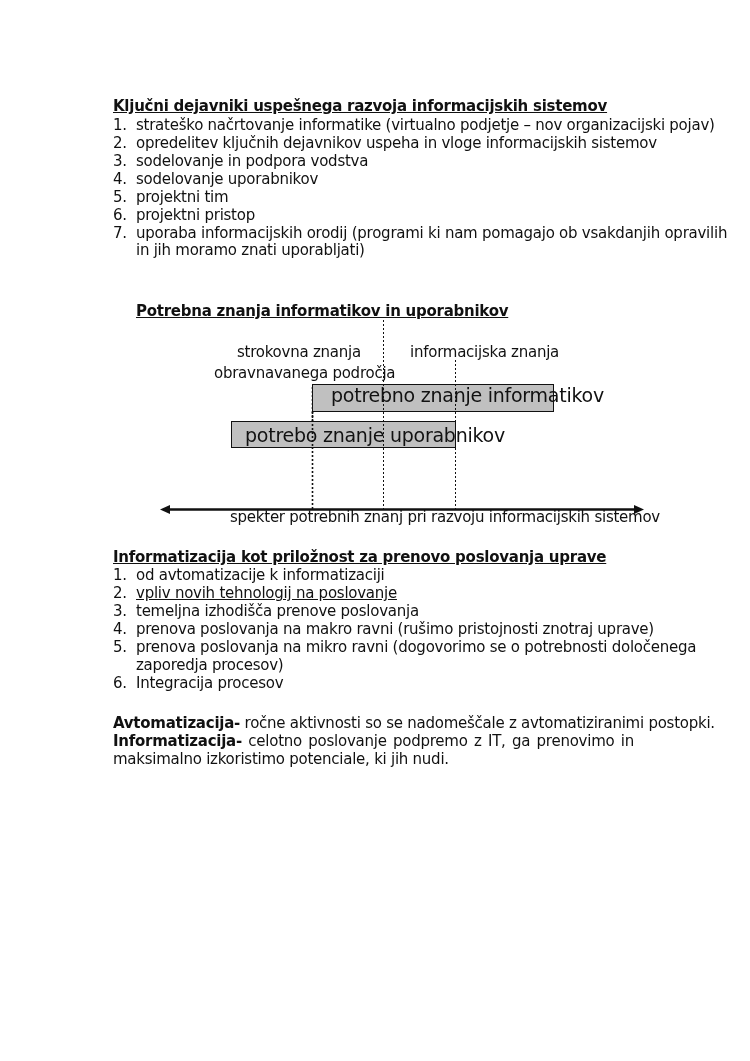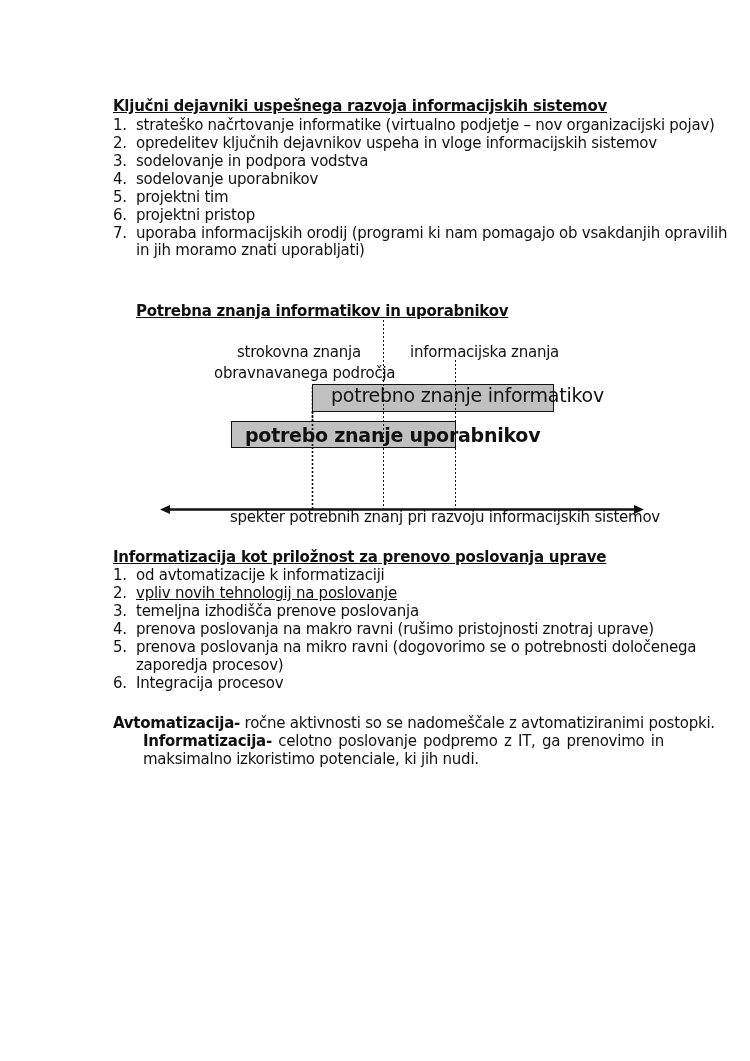--- a/index.html
+++ b/index.html
@@ -4,21 +4,21 @@
 <style>
   html, body { margin:0; padding:0; background:#ffffff; }
   body { width:750px; height:1061px; position:relative; overflow:hidden;
          font-family:"DejaVu Sans", "Liberation Sans", sans-serif; color:#111; }
   .page { position:absolute; left:0; top:0; width:750px; height:1061px; }
   .txt { position:absolute; font-size:15px; line-height:18px; white-space:nowrap; letter-spacing:-0.25px; }
   .h { font-weight:bold; text-decoration:underline; }
   .num { position:absolute; left:113px; width:22px; }
   .item { position:absolute; left:136px; }
   .bold { font-weight:bold; }
-  .just { width:497px; white-space:normal; text-align:justify; text-align-last:left;margin-left:30px; }
+  .just { width:497px; white-space:normal; text-align:justify; text-align-last:left; }
   .box { position:absolute; background:#c0c0c0; border:1.5px solid #111; box-sizing:border-box; }
   .boxlabel { position:absolute; font-size:19px; line-height:18px; white-space:nowrap; letter-spacing:-0.25px; }
   svg.diag { position:absolute; left:0; top:0; }
 </style>
 </head>
 <body>
 
 <div class="page">
 
   <div class="txt h" style="left:113px; top:97px;">Ključni dejavniki uspešnega razvoja informacijskih sistemov</div>
@@ -65,21 +65,21 @@
     </svg>
 
     <div class="txt" style="left:237px; top:343px;">strokovna znanja</div>
     <div class="txt" style="left:214px; top:364px;">obravnavanega področja</div>
     <div class="txt" style="left:410px; top:343px;">informacijska znanja</div>
 
     <div class="box" style="left: 312px; top: 384px; width: 242px; height: 28px; background: rgb(192, 192, 192);">
       <span class="boxlabel" style="left:18px; top:1px;">potrebno znanje informatikov</span>
     </div>
     <div class="box" style="left: 231px; top: 421px; width: 225px; height: 27px; background: rgb(192, 192, 192);">
-      <span class="boxlabel" style="left:13px; top:4px;font-weight:bold;">potrebo znanje uporabnikov</span>
+      <span class="boxlabel" style="left:13px; top:4px;">potrebo znanje uporabnikov</span>
     </div>
 
     <svg class="diag" width="750" height="1061">
       <line x1="312.5" y1="412" x2="312.5" y2="448" stroke="#111" stroke-width="1.6" stroke-dasharray="2,2"></line>
       <line x1="383.5" y1="384" x2="383.5" y2="448" stroke="#111" stroke-width="1" stroke-dasharray="2,2"></line>
       <line x1="455.5" y1="384" x2="455.5" y2="412" stroke="#111" stroke-width="1" stroke-dasharray="2,2"></line>
       <g>
         <line x1="168" y1="509.5" x2="636" y2="509.5" stroke="#111" stroke-width="2.6"></line>
         <polygon points="160,509.5 170,505 170,514" fill="#111"></polygon>
         <polygon points="644,509.5 634,505 634,514" fill="#111"></polygon>

